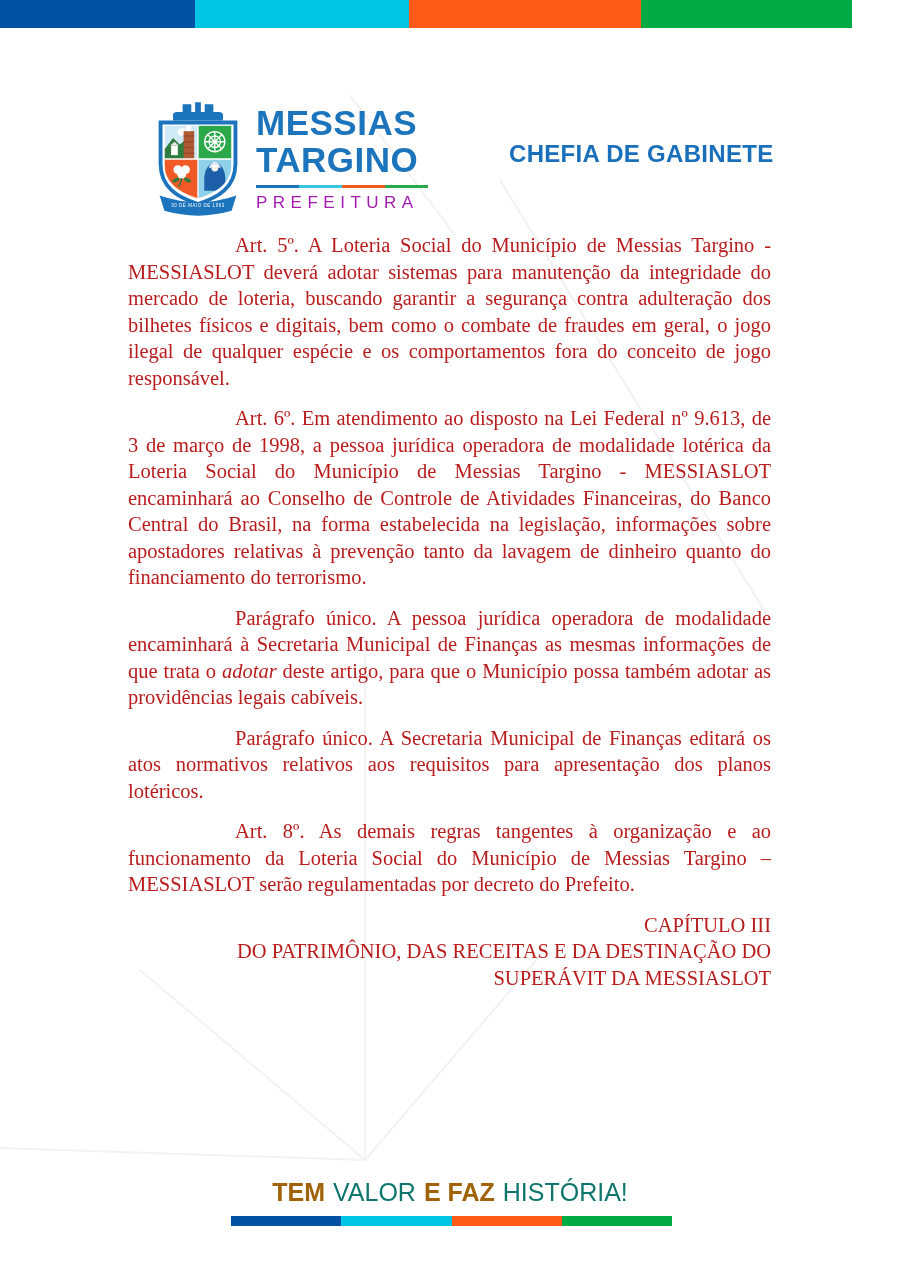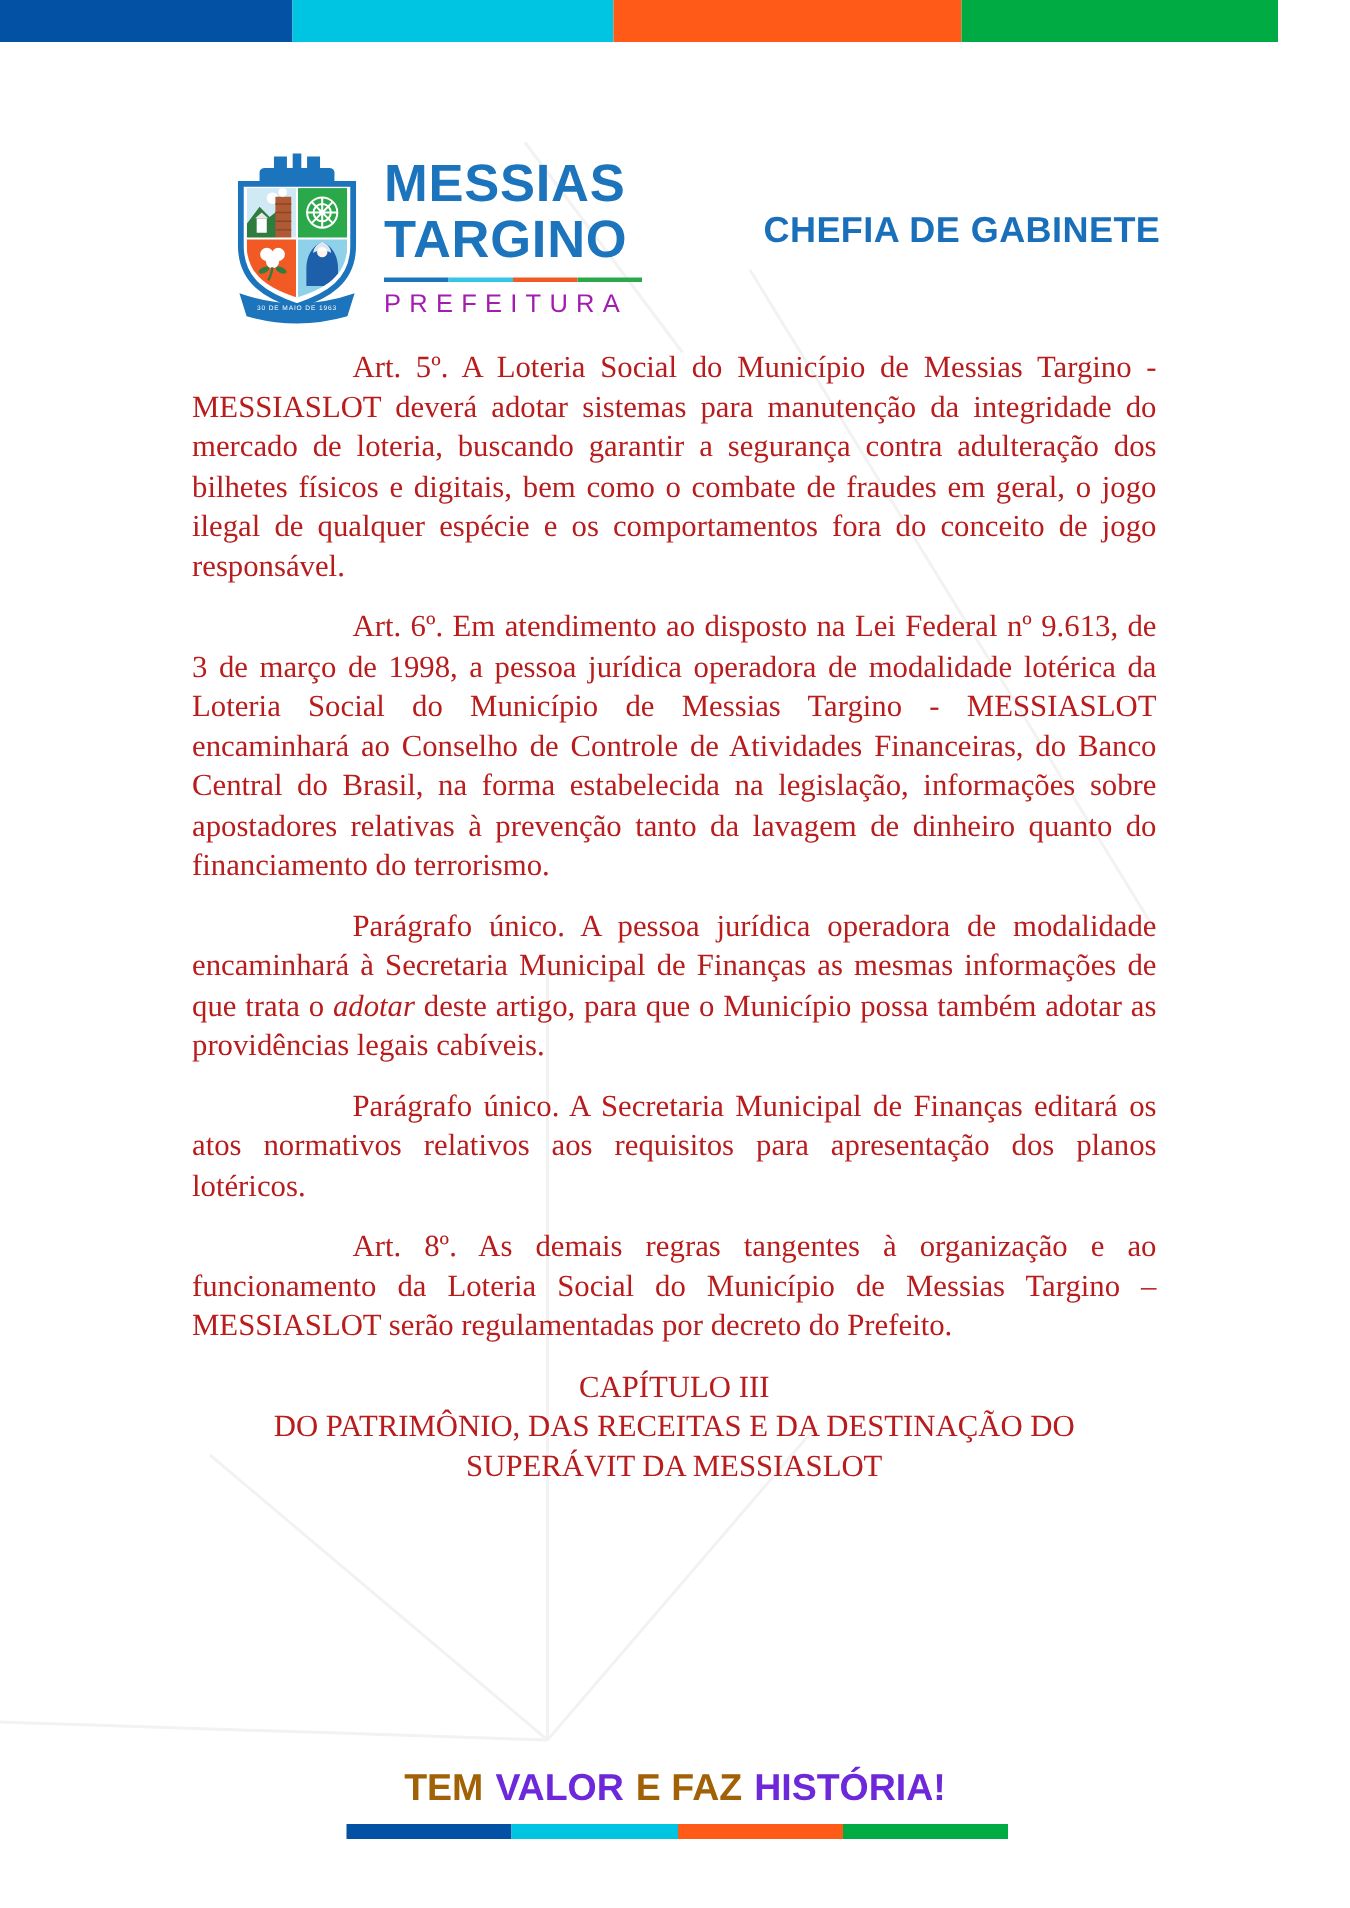--- a/index.html
+++ b/index.html
@@ -30,27 +30,27 @@
   .logo-underline span{width:25%;height:100%;}
   .lu-blue{background:#1b74bc;}.lu-cyan{background:#35c6e3;}.lu-orange{background:#f15a24;}.lu-green{background:#2aa84a;}
   .logo-subtitle{color:#a21caf;font-size:17px;letter-spacing:5.5px;margin-top:5px;font-weight:400;}
   .department{position:absolute;left:509px;top:140px;z-index:1;color:#1a6fbb;
               font-family:"Liberation Sans", sans-serif;font-weight:700;font-size:24px;letter-spacing:0.3px;}
   
   .doc{position:absolute;left:128px;top:232px;width:643px;z-index:1;
        font-size:20.5px;line-height:26.5px;color:#b91c1c;text-align:justify;}
   .doc p{margin:0 0 14px 0;text-indent:107px;}
   .doc .italic{font-style:italic;}
-  .chapter{margin-top:10px;text-align:center;}
+  .chapter{margin-top:10px;text-align:right;}
   .chapter div{text-indent:0;}
   
   .slogan{position:absolute;left:0;top:1178px;width:900px;text-align:center;z-index:1;
           font-family:"Liberation Sans", sans-serif;font-size:25px;font-weight:700;}
   .slogan .light{color:#a16207;font-weight:700;}
-  .slogan .heavy{color:#6d28d9;font-weight:700;}
+  .slogan .heavy{color:#0f766e;font-weight:400;}
   .slogan span{margin:0 4px;}
 </style>
 </head>
 <body>
 
 <div class="page">
 
   <div class="color-bar top-bar">
     <div class="seg seg-blue"></div>
     <div class="seg seg-cyan"></div>

